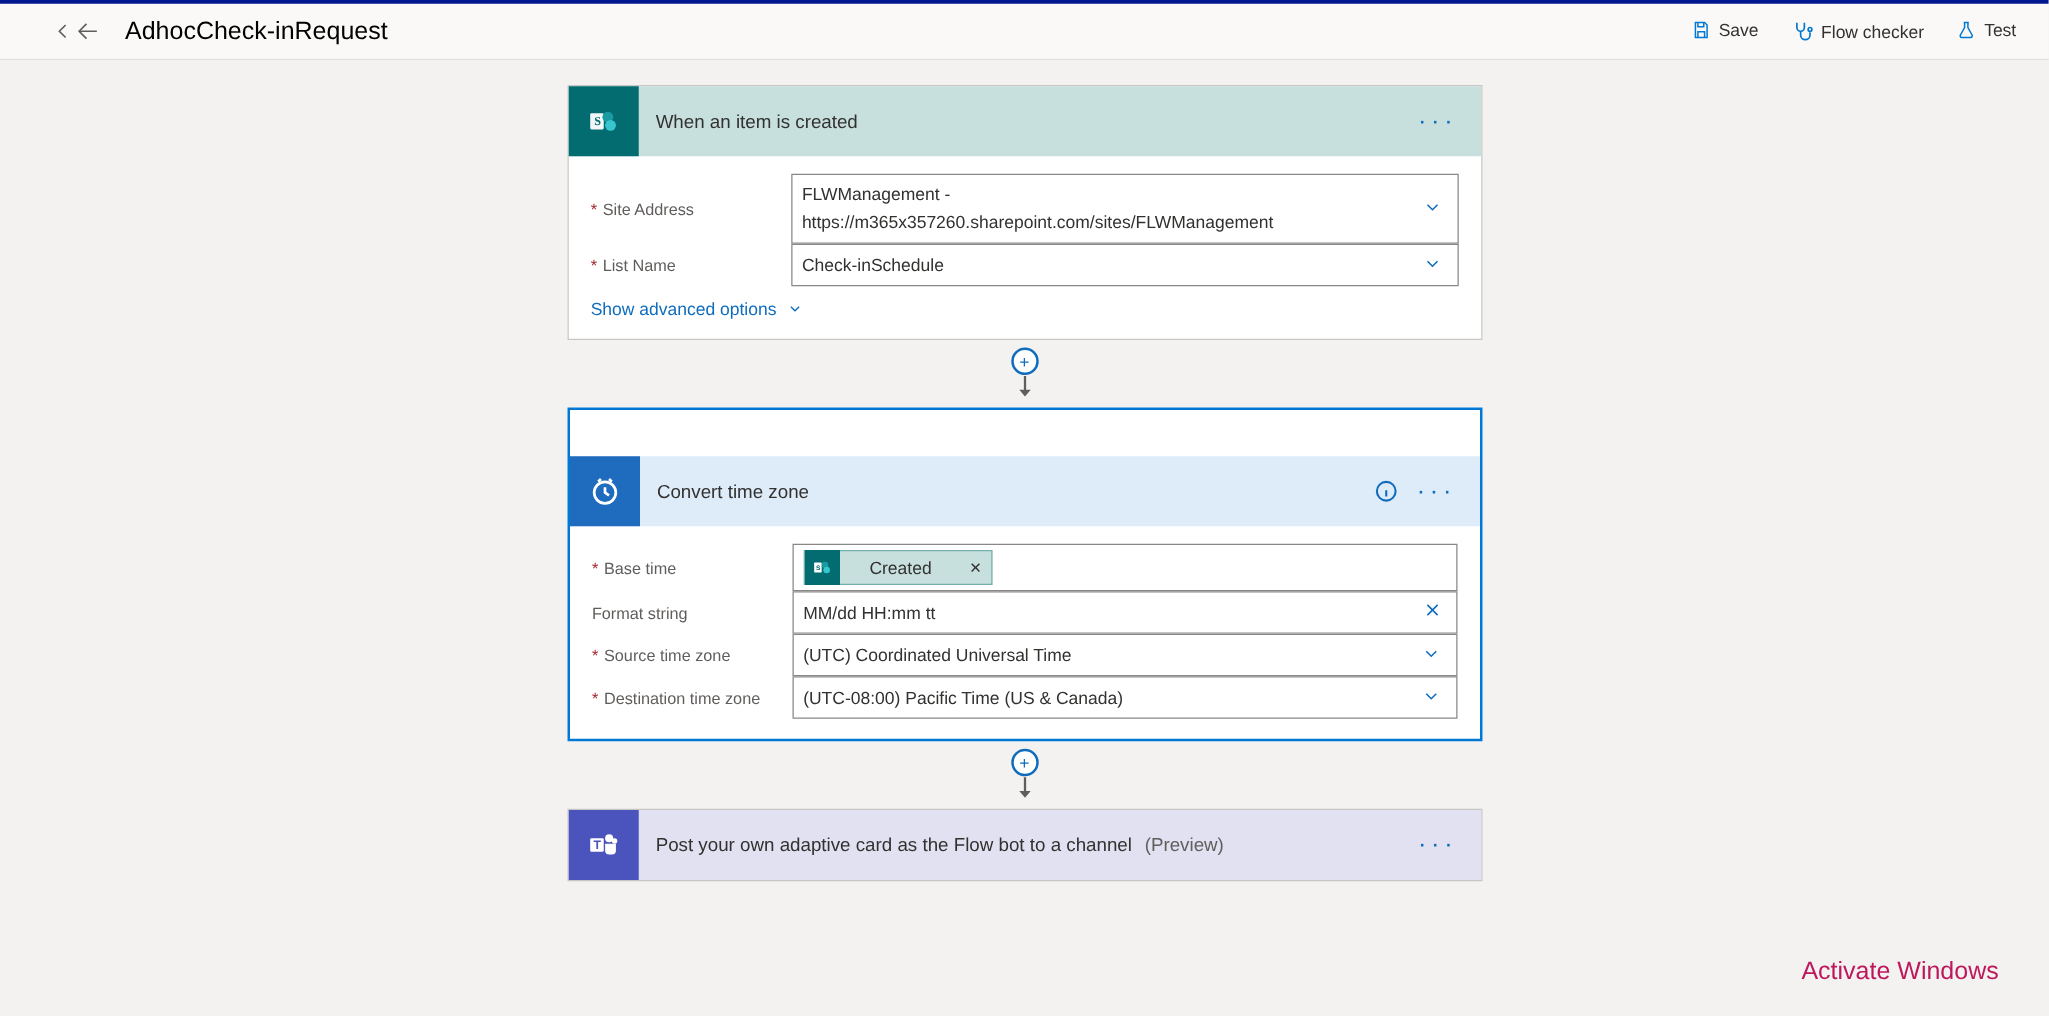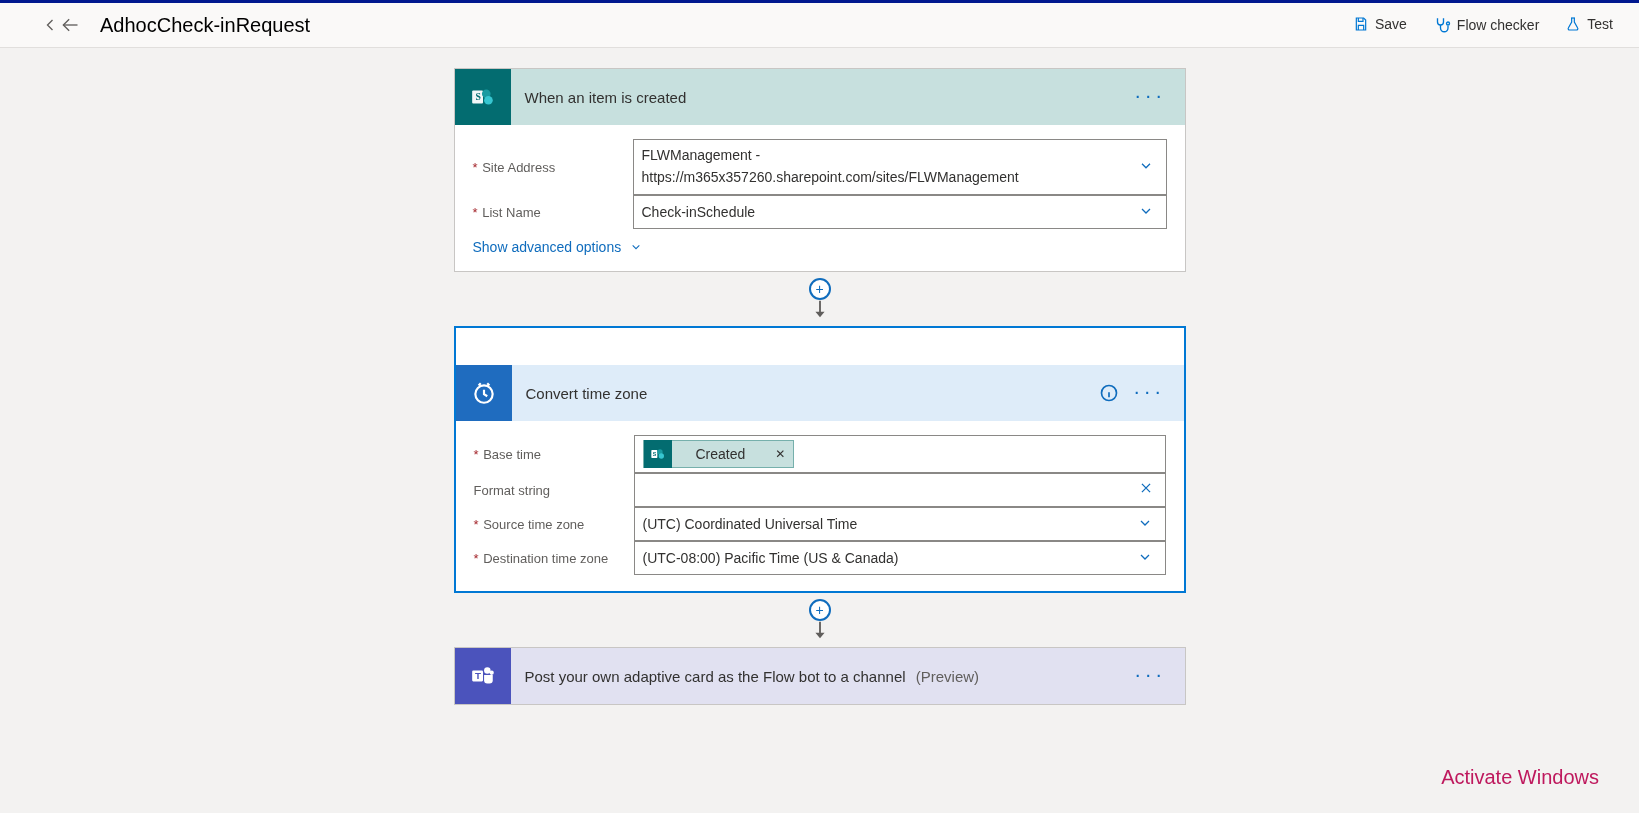--- a/index.html
+++ b/index.html
@@ -286,20 +286,21 @@
                 </svg>
             </span>
             <span>Created</span>
             <span class="token-x">✕</span>
           </span>
         </div>
       </div>
       <div class="row">
         <div class="label">Format string</div>
         <div class="field">
+          <span class="field-text">MM/dd   HH:mm  tt</span>
           <span class="clear-x">
             <svg width="14" height="14" viewBox="0 0 24 24" fill="none" stroke="#0f6cbd" stroke-width="2.2">
                 <path d="M5 5l14 14M19 5L5 19"></path>
               </svg>
           </span>
         </div>
       </div>
       <div class="row">
         <div class="label req">Source time zone</div>
         <div class="field">

